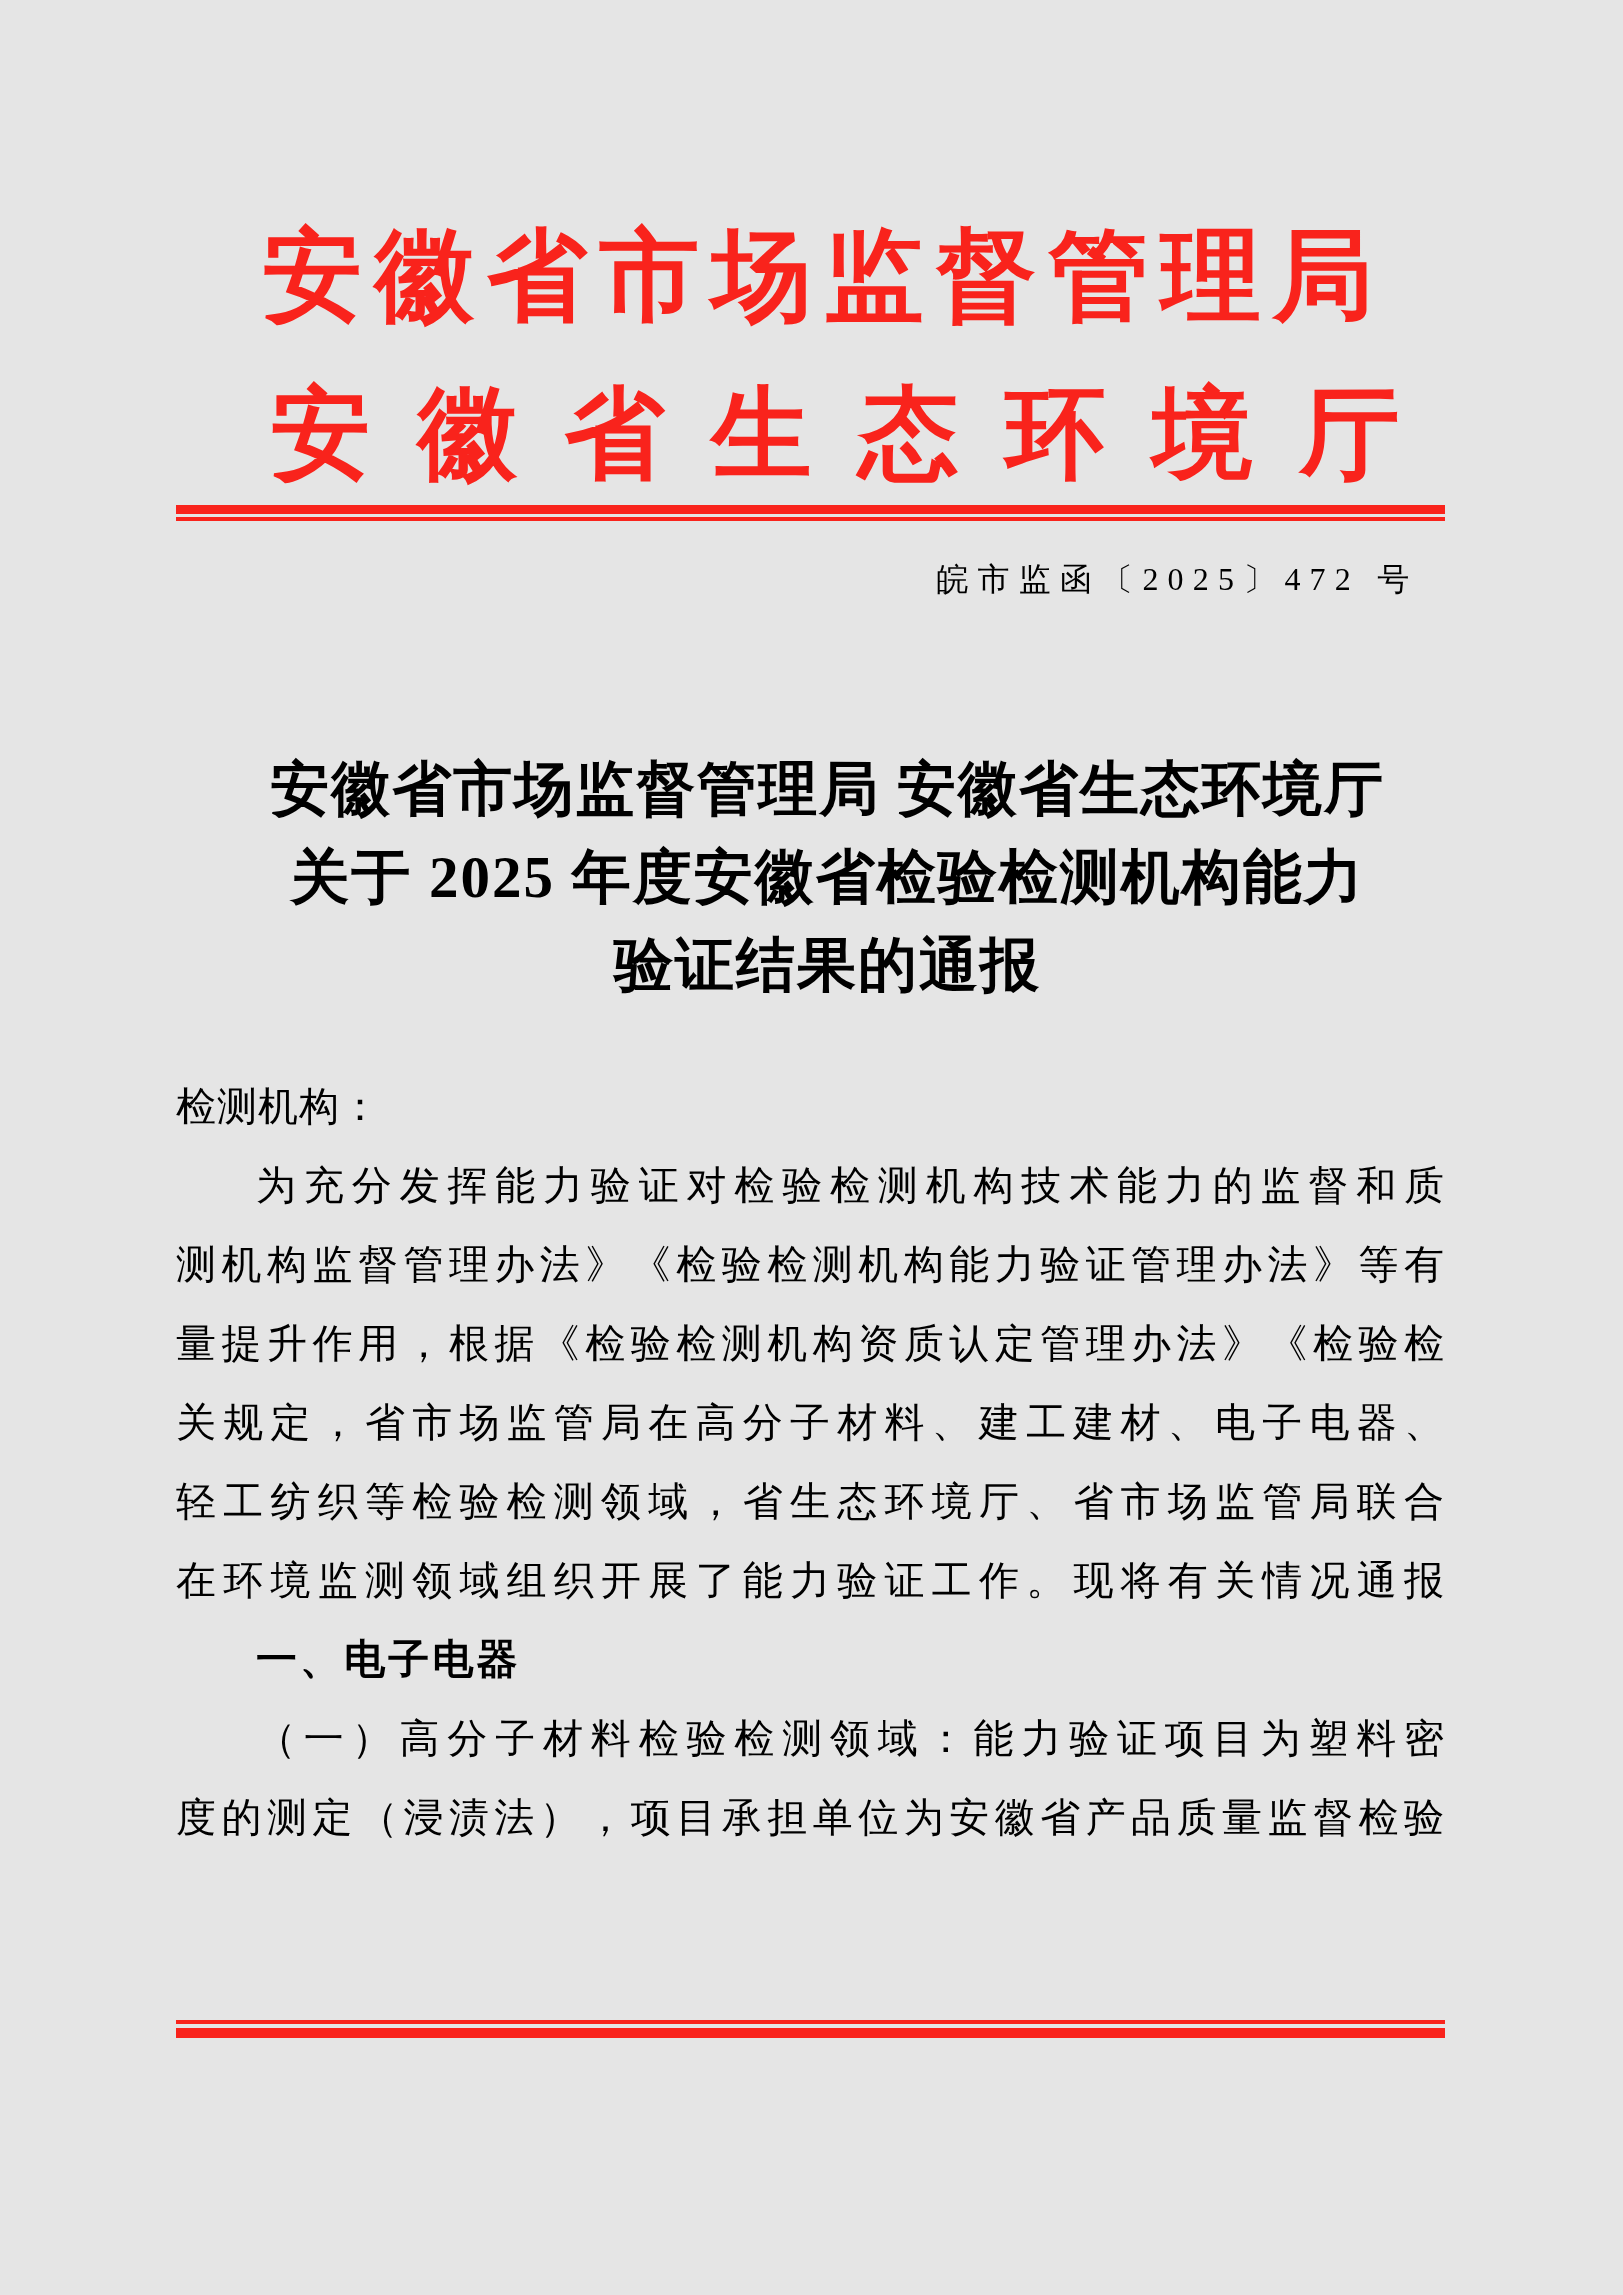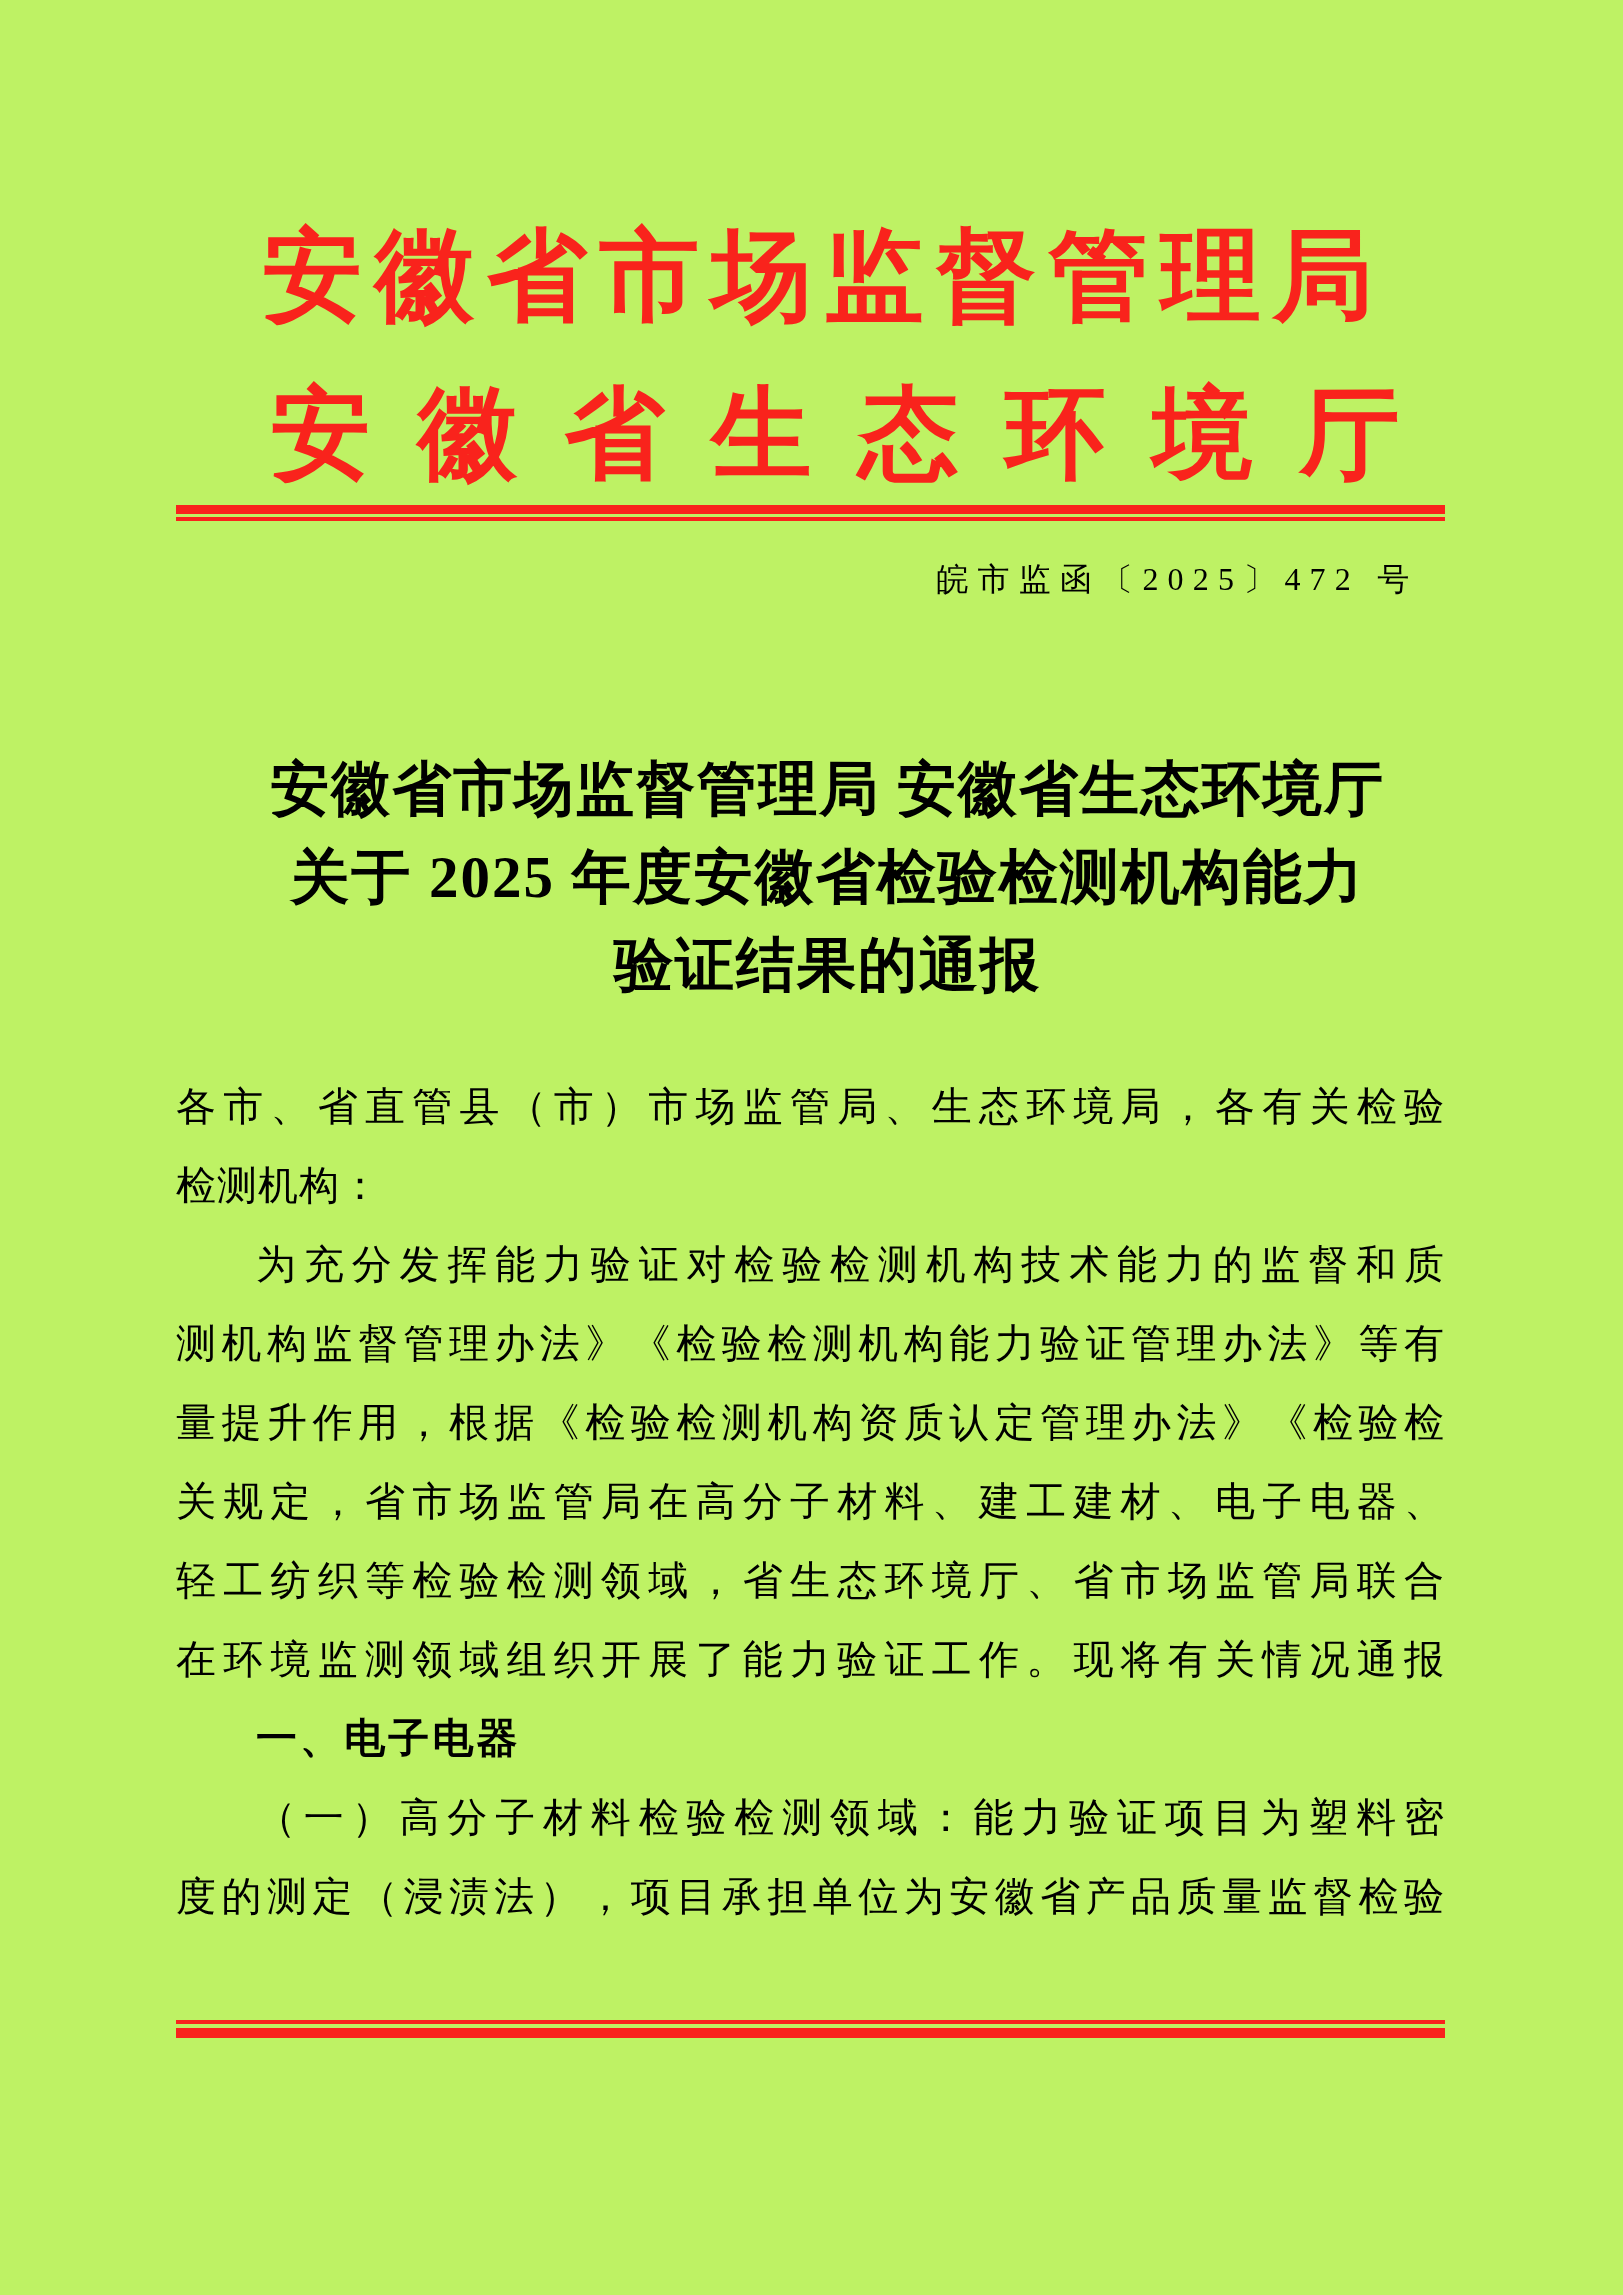--- a/index.html
+++ b/index.html
@@ -6,21 +6,21 @@
     --accent-red:#f9231c;
     --ink:#000000;
     --serif:"Liberation Serif","DejaVu Serif",serif;
     --sans:"Liberation Sans","DejaVu Sans",sans-serif;
   }
   html,body{margin:0;padding:0;background:#ffffff;}
   .page{
     position:relative;
     width:1623px;
     height:2295px;
-    background:#bef264;
+    background:#e5e5e5;
     overflow:hidden;
     font-family:var(--serif);
     color:var(--ink);
   }
   
   .org-line{
     position:absolute;
     left:0;
     width:100%;
     text-align:center;
@@ -114,21 +114,20 @@
 
   <div class="doc-number">皖市监函〔2025〕472 号</div>
 
   <h1 class="doc-title">
     <span class="t-line">安徽省市场监督管理局 安徽省生态环境厅</span>
     <span class="t-line">关于 2025 年度安徽省检验检测机构能力</span>
     <span class="t-line">验证结果的通报</span>
   </h1>
 
   <div class="doc-body">
-    <div class="line just">各市、省直管县（市）市场监管局、生态环境局，各有关检验</div>
     <div class="line left">检测机构：</div>
     <div class="line just indent">为充分发挥能力验证对检验检测机构技术能力的监督和质</div>
     <div class="line just">测机构监督管理办法》《检验检测机构能力验证管理办法》等有</div>
     <div class="line just">量提升作用，根据《检验检测机构资质认定管理办法》《检验检</div>
     <div class="line just">关规定，省市场监管局在高分子材料、建工建材、电子电器、</div>
     <div class="line just">轻工纺织等检验检测领域，省生态环境厅、省市场监管局联合</div>
     <div class="line just">在环境监测领域组织开展了能力验证工作。现将有关情况通报</div>
     <div class="line heading indent">一、电子电器</div>
     <div class="line just indent">（一）高分子材料检验检测领域：能力验证项目为塑料密</div>
     <div class="line just">度的测定（浸渍法），项目承担单位为安徽省产品质量监督检验</div>

